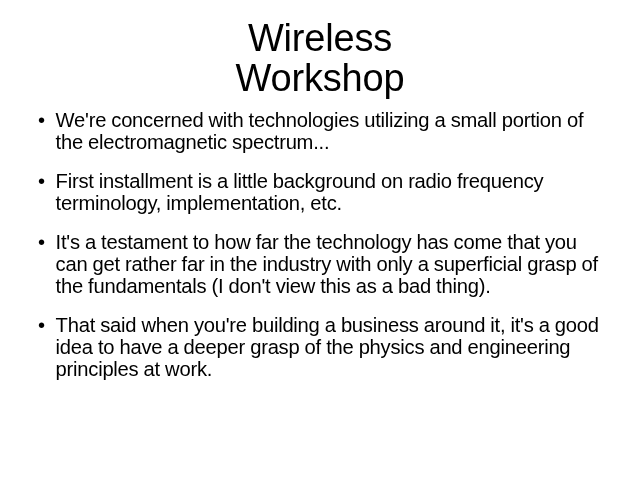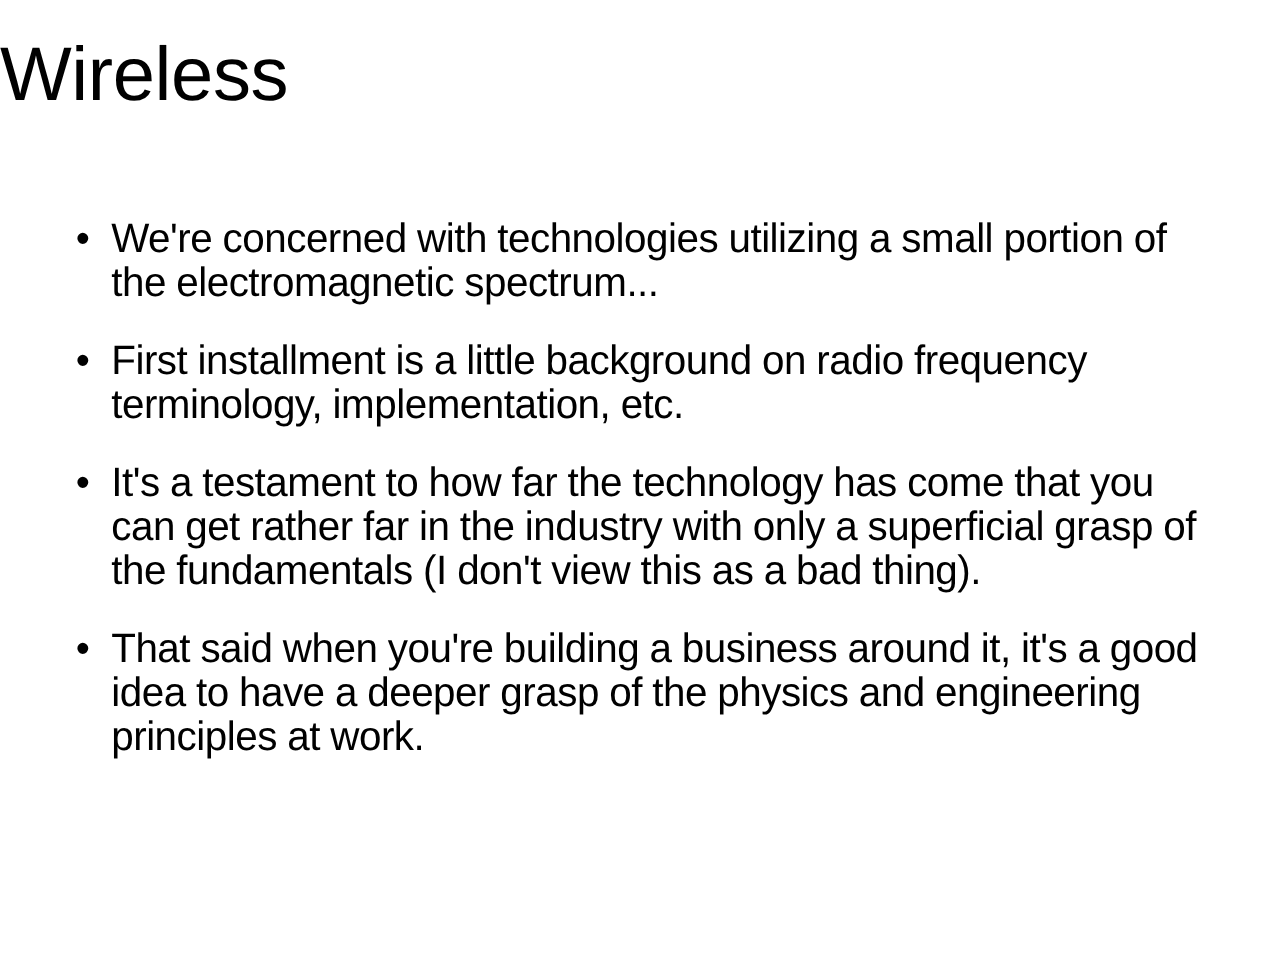--- a/index.html
+++ b/index.html
@@ -24,21 +24,21 @@
     background: #ffffff;
     box-sizing: border-box;
   }
 
   
   .slide-title {
     position: absolute;
     left: 0;
     top: 18px;
     width: 640px;
-    text-align: left;
+    text-align: center;
     font-size: 38px;
     line-height: 40px;
     font-weight: normal;
     letter-spacing: -0.2px;
     color: #000000;
     margin: 0;
     padding: 0;
   }
   .title-line {
     display: block;
@@ -91,20 +91,21 @@
     display: block;
   }
 </style>
 </head>
 <body>
 
 <div class="slide">
 
   <h1 class="slide-title">
     <span class="title-line">Wireless</span>
+    <span class="title-line">Workshop</span>
   </h1>
 
   <div class="body-area">
     <ul class="bullet-list">
 
       <li class="bullet-item">
         <span class="bullet-marker">•</span>
         <span class="bullet-text">We're concerned with technologies utilizing a small portion of the electromagnetic spectrum...</span>
       </li>
 

